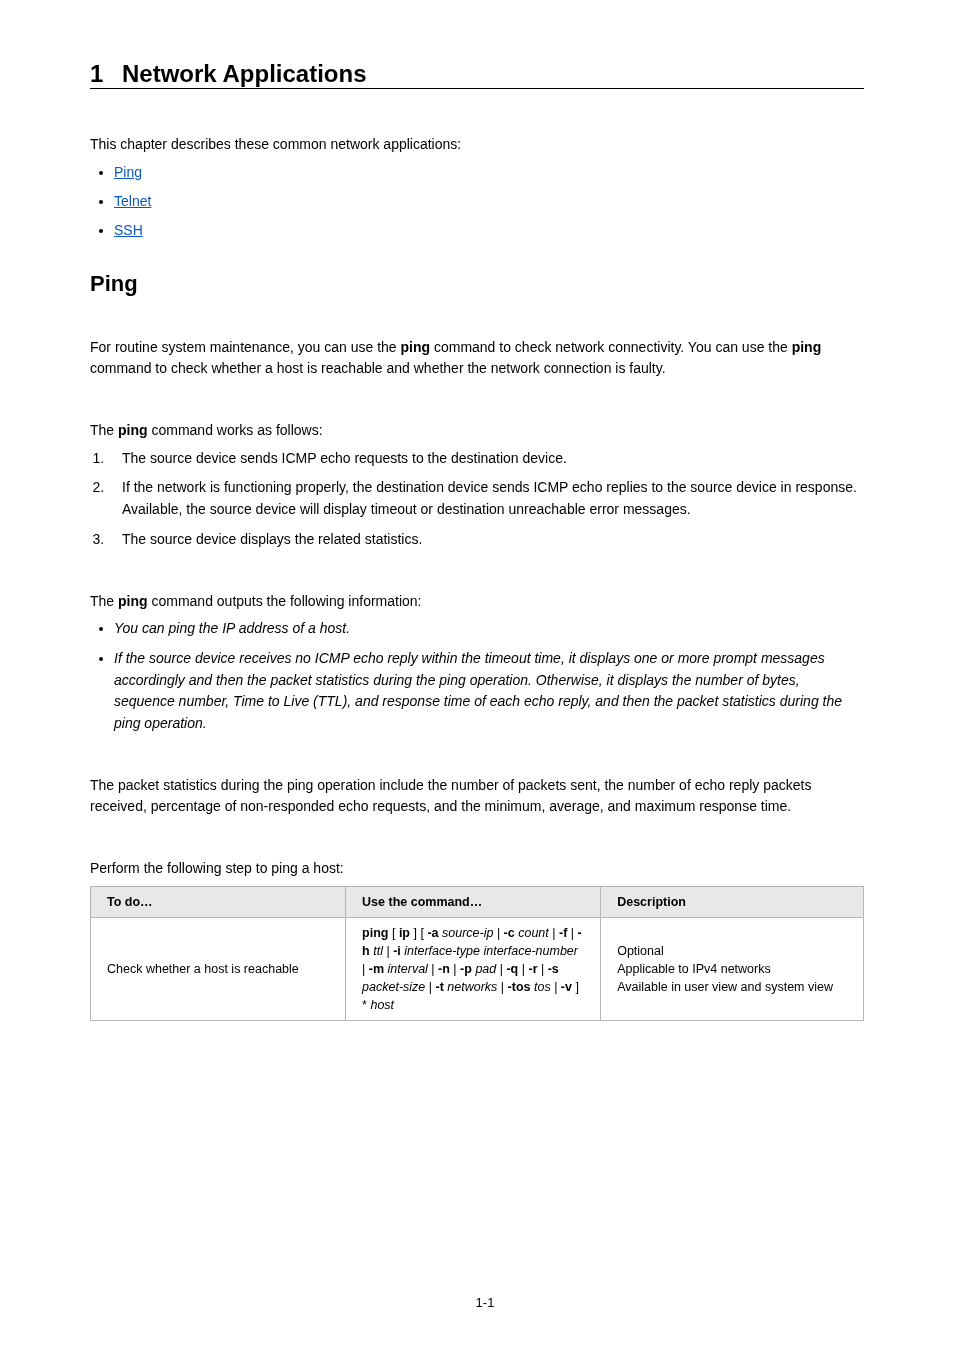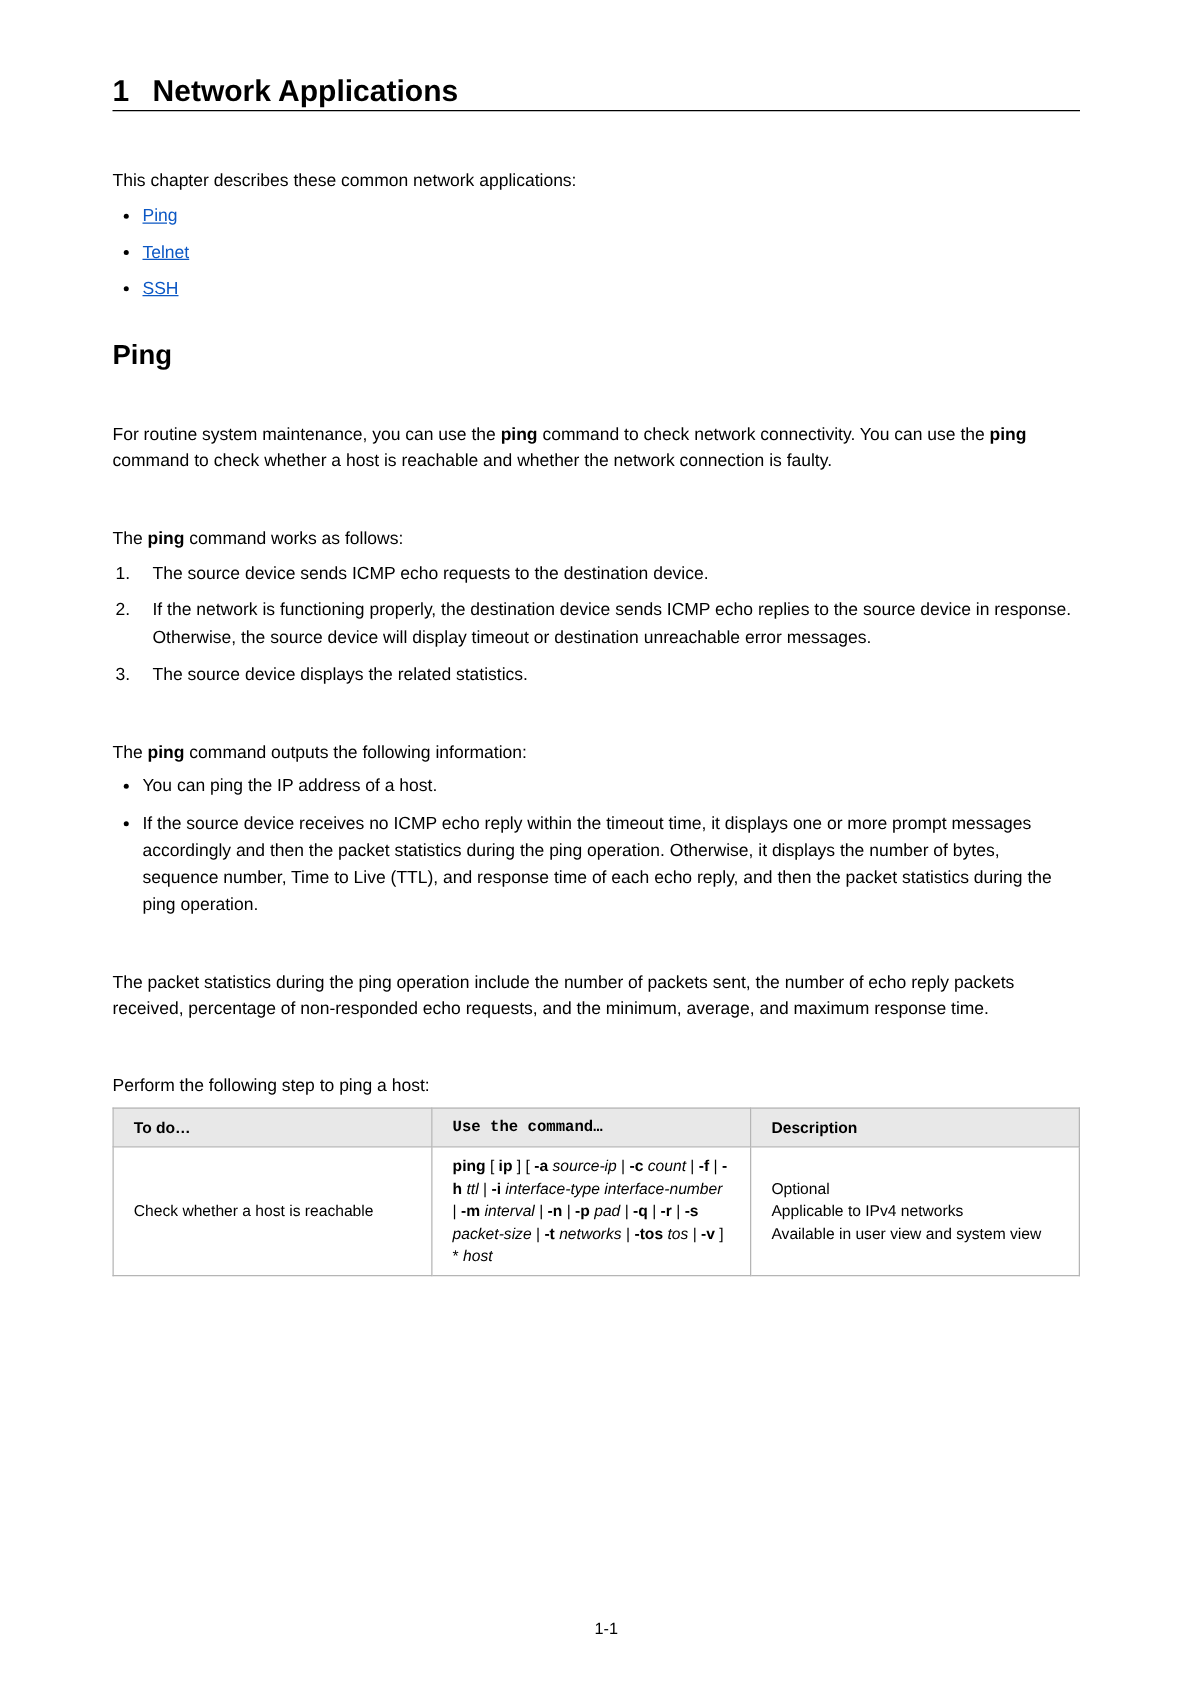--- a/index.html
+++ b/index.html
@@ -27,41 +27,41 @@
   h2.section {
     font-size: 22px;
     font-weight: bold;
     margin: 10px 0 18px 0;
   }
   .body-text { margin-bottom: 6px; line-height: 1.55; margin-top: 40px; }
   .numbered { margin: 4px 0 6px 0; padding-left: 18px; }
   .numbered li { margin-bottom: 8px; line-height: 1.55; padding-left: 14px; }
   .cmd { font-weight: bold; }
   .arg { font-style: italic; }
-  .bullets2 { margin: 0 0 8px 0; padding-left: 24px; }
+  .bullets2 { margin: 0 0 8px 0; padding-left: 24px; font-style: italic; }
   .bullets2 li { list-style: disc; margin-bottom: 8px; line-height: 1.55; }
   table.ping {
     width: 100%;
     border-collapse: collapse;
     margin-top: 5px;
   }
   table.ping th, table.ping td {
     border: 1px solid #b5b5b5;
     padding: 6px 16px;
     vertical-align: middle;
     font-size: 12.5px;
     line-height: 1.45;
     text-align: left;
   }
   table.ping th {
     background: #e8e8e8;
     font-weight: bold;
   }
   .tdop { width: 33%; }
-  .tdcmd { width: 33%; font-family: Liberation Mono, monospace; }
+  .tdcmd { width: 33%; }
   .tddesc { width: 34%; }
   .page-num {
     position: absolute;
     bottom: 40px;
     left: 16px; right: 0;
     text-align: center;
     font-size: 13px;
   }
 </style>
 </head>
@@ -85,21 +85,21 @@
 <p class="body-text">
   <span>For routine system maintenance, you can use the </span><span class="cmd">ping</span><span> command to check network connectivity. You can use the </span><span class="cmd">ping</span><span> command to check whether a host is reachable and whether the network connection is faulty.</span>
 </p>
 
 <p class="body-text">
   <span>The </span><span class="cmd">ping</span><span> command works as follows:</span>
 </p>
 
 <ol class="numbered">
   <li>The source device sends ICMP echo requests to the destination device.</li>
-  <li>If the network is functioning properly, the destination device sends ICMP echo replies to the source device in response. Otherwise, the source device will display timeout or destination unreachable error messages.</li>
+  <li>If the network is functioning properly, the destination device sends ICMP echo replies to the source device in response. Available, the source device will display timeout or destination unreachable error messages.</li>
   <li>The source device displays the related statistics.</li>
 </ol>
 
 <p class="body-text">
   <span>The </span><span class="cmd">ping</span><span> command outputs the following information:</span>
 </p>
 
 <ul class="bullets2">
   <li>You can ping the IP address of a host.</li>
   <li>If the source device receives no ICMP echo reply within the timeout time, it displays one or more prompt messages accordingly and then the packet statistics during the ping operation. Otherwise, it displays the number of bytes, sequence number, Time to Live (TTL), and response time of each echo reply, and then the packet statistics during the ping operation.</li>

